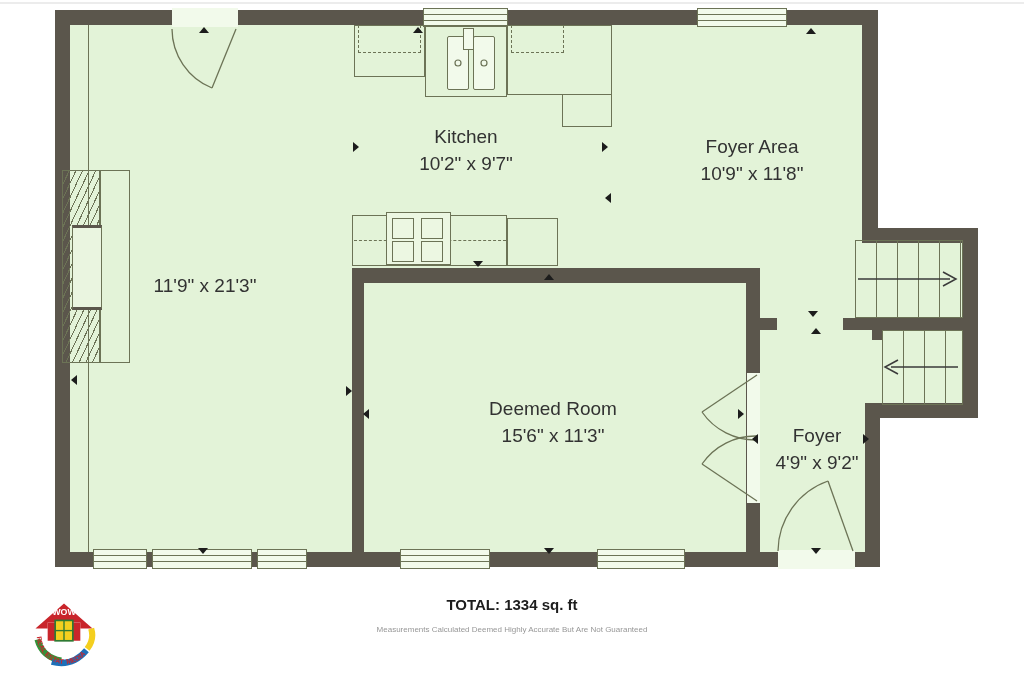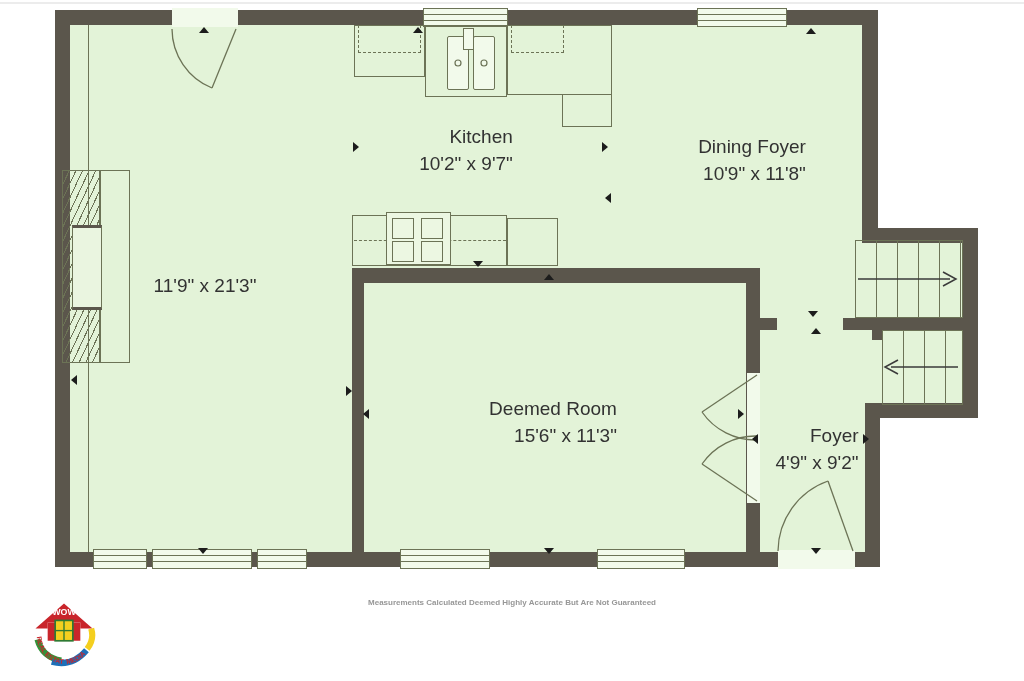--- a/index.html
+++ b/index.html
@@ -14,26 +14,26 @@
   .window::before,.window::after{content:"";position:absolute;left:0;right:0;height:1px;background:var(--line);}
   .window::before{top:30%;} .window::after{top:62%;}
   .dash{position:absolute;box-sizing:border-box;border:1px dashed var(--line);border-top:none;}
   .hatch{background:repeating-linear-gradient(115deg,transparent 0,transparent 5px,var(--line) 5px,var(--line) 6px);}
   .treads{background:repeating-linear-gradient(90deg,transparent 0,transparent 20px,var(--line) 20px,var(--line) 21px);}
   .mk{position:absolute;width:0;height:0;border:solid transparent;}
   .mk.up{border-width:0 5px 6px 5px;border-bottom-color:var(--mark);}
   .mk.down{border-width:6px 5px 0 5px;border-top-color:var(--mark);}
   .mk.left{border-width:5px 6px 5px 0;border-right-color:var(--mark);}
   .mk.right{border-width:5px 0 5px 6px;border-left-color:var(--mark);}
-  .room-label{position:absolute;transform:translateX(-50%);text-align:right;color:var(--text);
+  .room-label{position:absolute;transform:translateX(-50%);text-align:center;color:var(--text);
               font-size:19px;line-height:27px;white-space:nowrap;}
   .summary{position:absolute;left:0;right:0;top:596px;text-align:center;color:#1d1d1d;}
   .summary .s1{font-size:15px;font-weight:bold;line-height:17px;}
   .summary .s2{font-size:13.5px;line-height:15px;}
-  .summary .s3{font-size:8px;color:#979797;margin-top:2px;font-weight:bold;}
+  .summary .s3{font-size:8px;color:#979797;margin-top:12px;}
   svg.overlay{position:absolute;left:0;top:0;pointer-events:none;}
   .logo{position:absolute;left:30px;top:600px;width:68px;height:68px;}
 </style>
 </head>
 <body>
 
 <div class="abs" style="left:0;top:2px;width:1024px;height:2px;background:#ececec;"></div>
 
 <div class="floor" style="left:70px;top:25px;width:795px;height:527px;"></div>
 <div class="floor" style="left:843px;top:240px;width:122px;height:165px;"></div>
@@ -139,36 +139,37 @@
 <div class="mk left" style="left:752px;top:434px;"></div>
 <div class="mk right" style="left:863px;top:434px;"></div>
 <div class="mk down" style="left:811px;top:548px;"></div>
 <div class="mk left" style="left:71px;top:375px;"></div>
 
 <div class="room-label" style="left:466px;top:123px;">
   <div>Kitchen</div>
   <div>10'2" x 9'7"</div>
 </div>
 <div class="room-label" style="left:752px;top:133px;">
-  <div>Dining Foyer</div>
+  <div>Foyer Area</div>
   <div>10'9" x 11'8"</div>
 </div>
 <div class="room-label" style="left:205px;top:272px;">
   <div>11'9" x 21'3"</div>
 </div>
 <div class="room-label" style="left:553px;top:395px;">
   <div>Deemed Room</div>
   <div>15'6" x 11'3"</div>
 </div>
 <div class="room-label" style="left:817px;top:422px;">
   <div>Foyer</div>
   <div>4'9" x 9'2"</div>
 </div>
 
 <div class="summary">
+  <div class="s1">TOTAL: 1334 sq. ft</div>
   <div class="s3">Measurements Calculated Deemed Highly Accurate But Are Not Guaranteed</div>
 </div>
 
 <svg class="logo" viewBox="0 0 100 100">
   <defs>
     <path id="arcL" d="M 10 54 A 42 42 0 0 0 48 94"></path>
     <path id="arcR" d="M 54 94 A 42 42 0 0 0 92 52"></path>
   </defs>
   <circle cx="50" cy="50" r="49" fill="#ffffff"></circle>
   <path d="M 50 5 L 92 42 L 74 42 L 74 33 L 26 33 L 26 42 L 8 42 Z" fill="#c9252b"></path>

